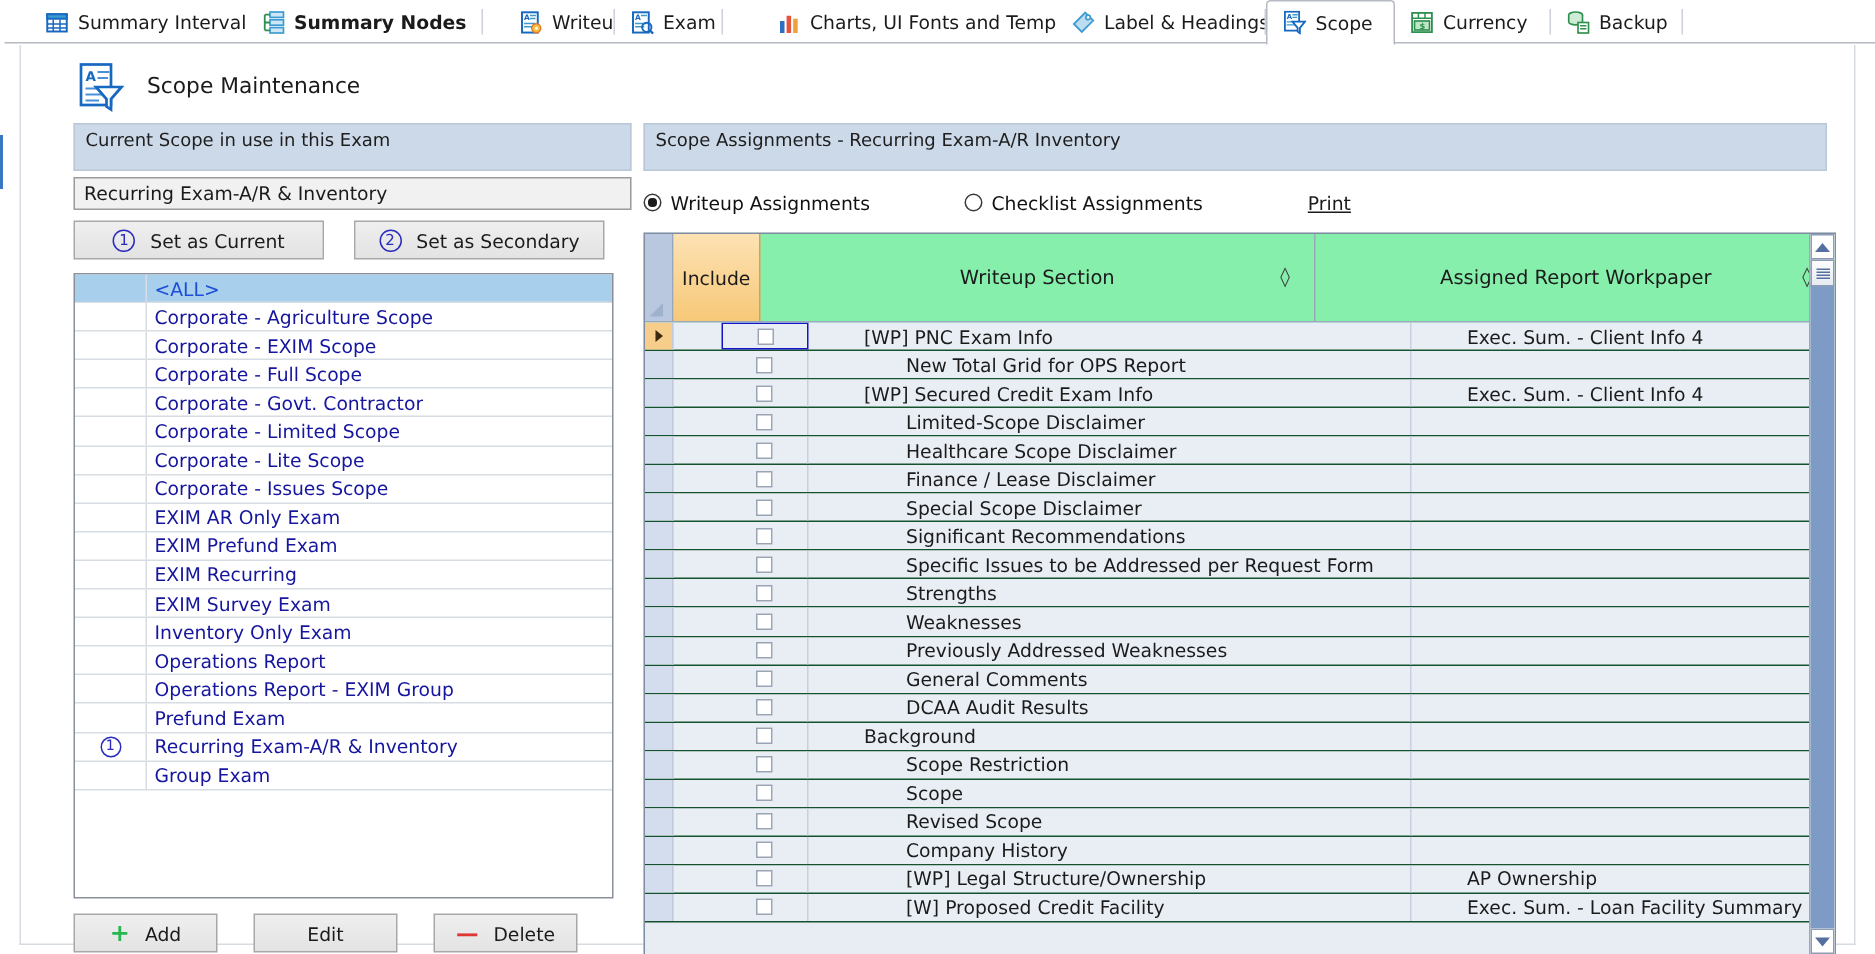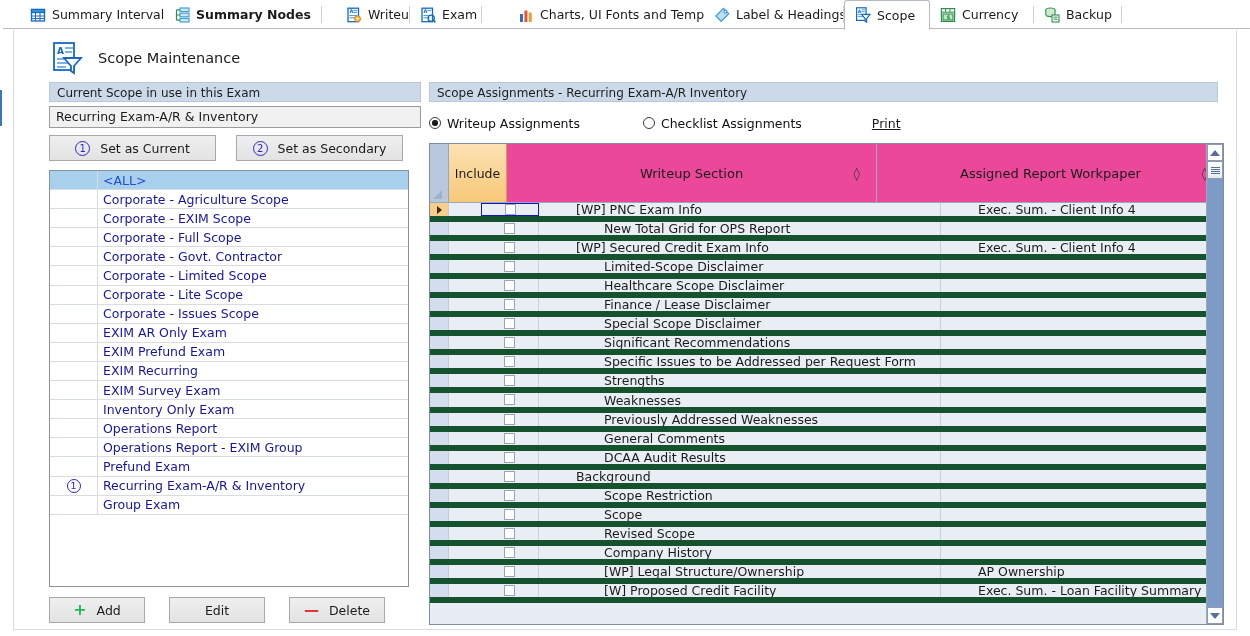--- a/index.html
+++ b/index.html
@@ -75,21 +75,21 @@
   }
   #pagehead .bigicon { width: 34px; height: 34px; }
   #pagehead .title {
     font-size: 14.5px; color: #1b1b1b;
   }
 
   
   #leftcol { position: absolute; left: 35px; top: 52px; width: 372px; }
 
   .bluehdr {
-    height: 20px; line-height: 20px;
+    height: 32px; line-height: 20px;
     background: #ccd9e8;
     border: 1px solid #b9c7d8;
     padding-left: 7px;
     font-size: 12px; color: #1d1d1d;
   }
   .textbox {
     margin-top: 4px;
     height: 22px; line-height: 20px;
     background: #f1f1f1;
     border: 1px solid #9b9b9b;
@@ -182,21 +182,21 @@
   #grid {
     margin-top: 9px;
     position: relative;
     width: 795px; height: 482px;
     border: 1px solid #7f8da3;
     background: #e8edf4;
     overflow: hidden;
   }
   #gridhead {
     display: flex; height: 59px;
-    background: #ec4899;
+    background: #86efac;
     border-bottom: 1px solid #9aa8bb;
     text-align: center;
   }
   .hc {
     height: 100%;
     display: flex; align-items: center; justify-content: center;
     font-size: 13px; color: #1b1b1b;
     border-right: 1px solid #9aa8bb;
     position: relative;
     cursor: pointer;
@@ -222,21 +222,21 @@
   .hc.sect { width: 370px; flex: 0 0 370px; }
   .hc.wp   { width: 348px; flex: 0 0 348px; }
   .sortglyph {
     position: absolute; right: 16px; top: 50%; transform: translateY(-50%);
     font-size: 13px; color: #3a3a3a;
   }
 
   #gridbody { position: absolute; left: 0; top: 59px; right: 17px; bottom: 0; overflow: hidden; }
   .grow {
     display: flex; height: 19.05px;
-    border-bottom: 6px solid #14532d;
+    border-bottom: 1px solid #14532d;
     background: #e9eef5;
     gap: 32px;
   }
   .grow .c-ind {
     width: 19px; flex: 0 0 19px;
     background: #d3dded;
     border-right: 1px solid #c0cbdc;
     display: flex; align-items: center; justify-content: center;
   }
   .grow.cur .c-ind { background: #f6cd8a; }

